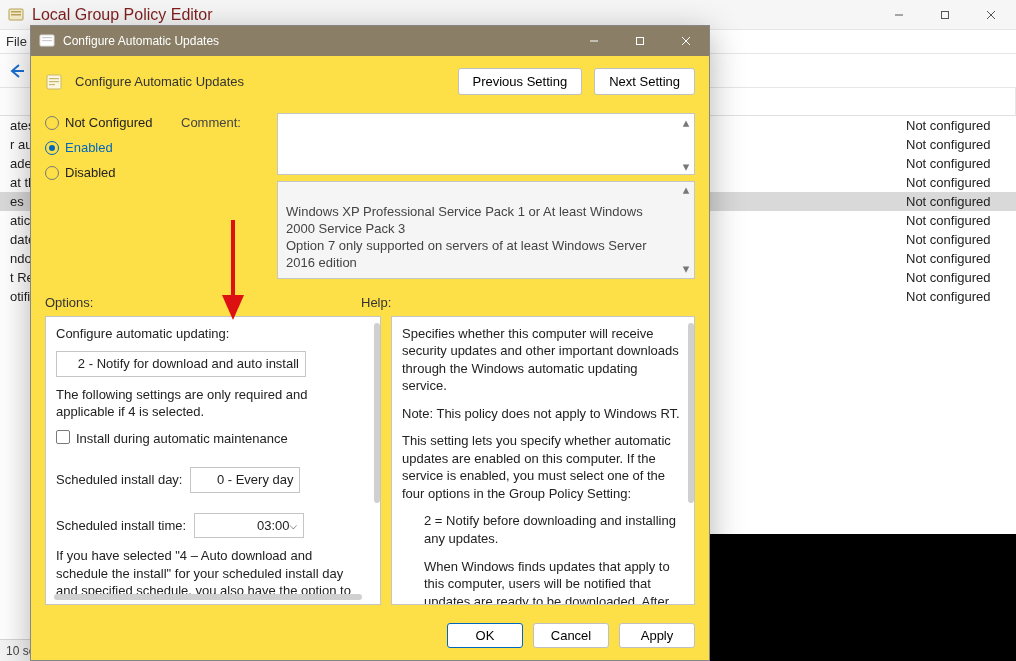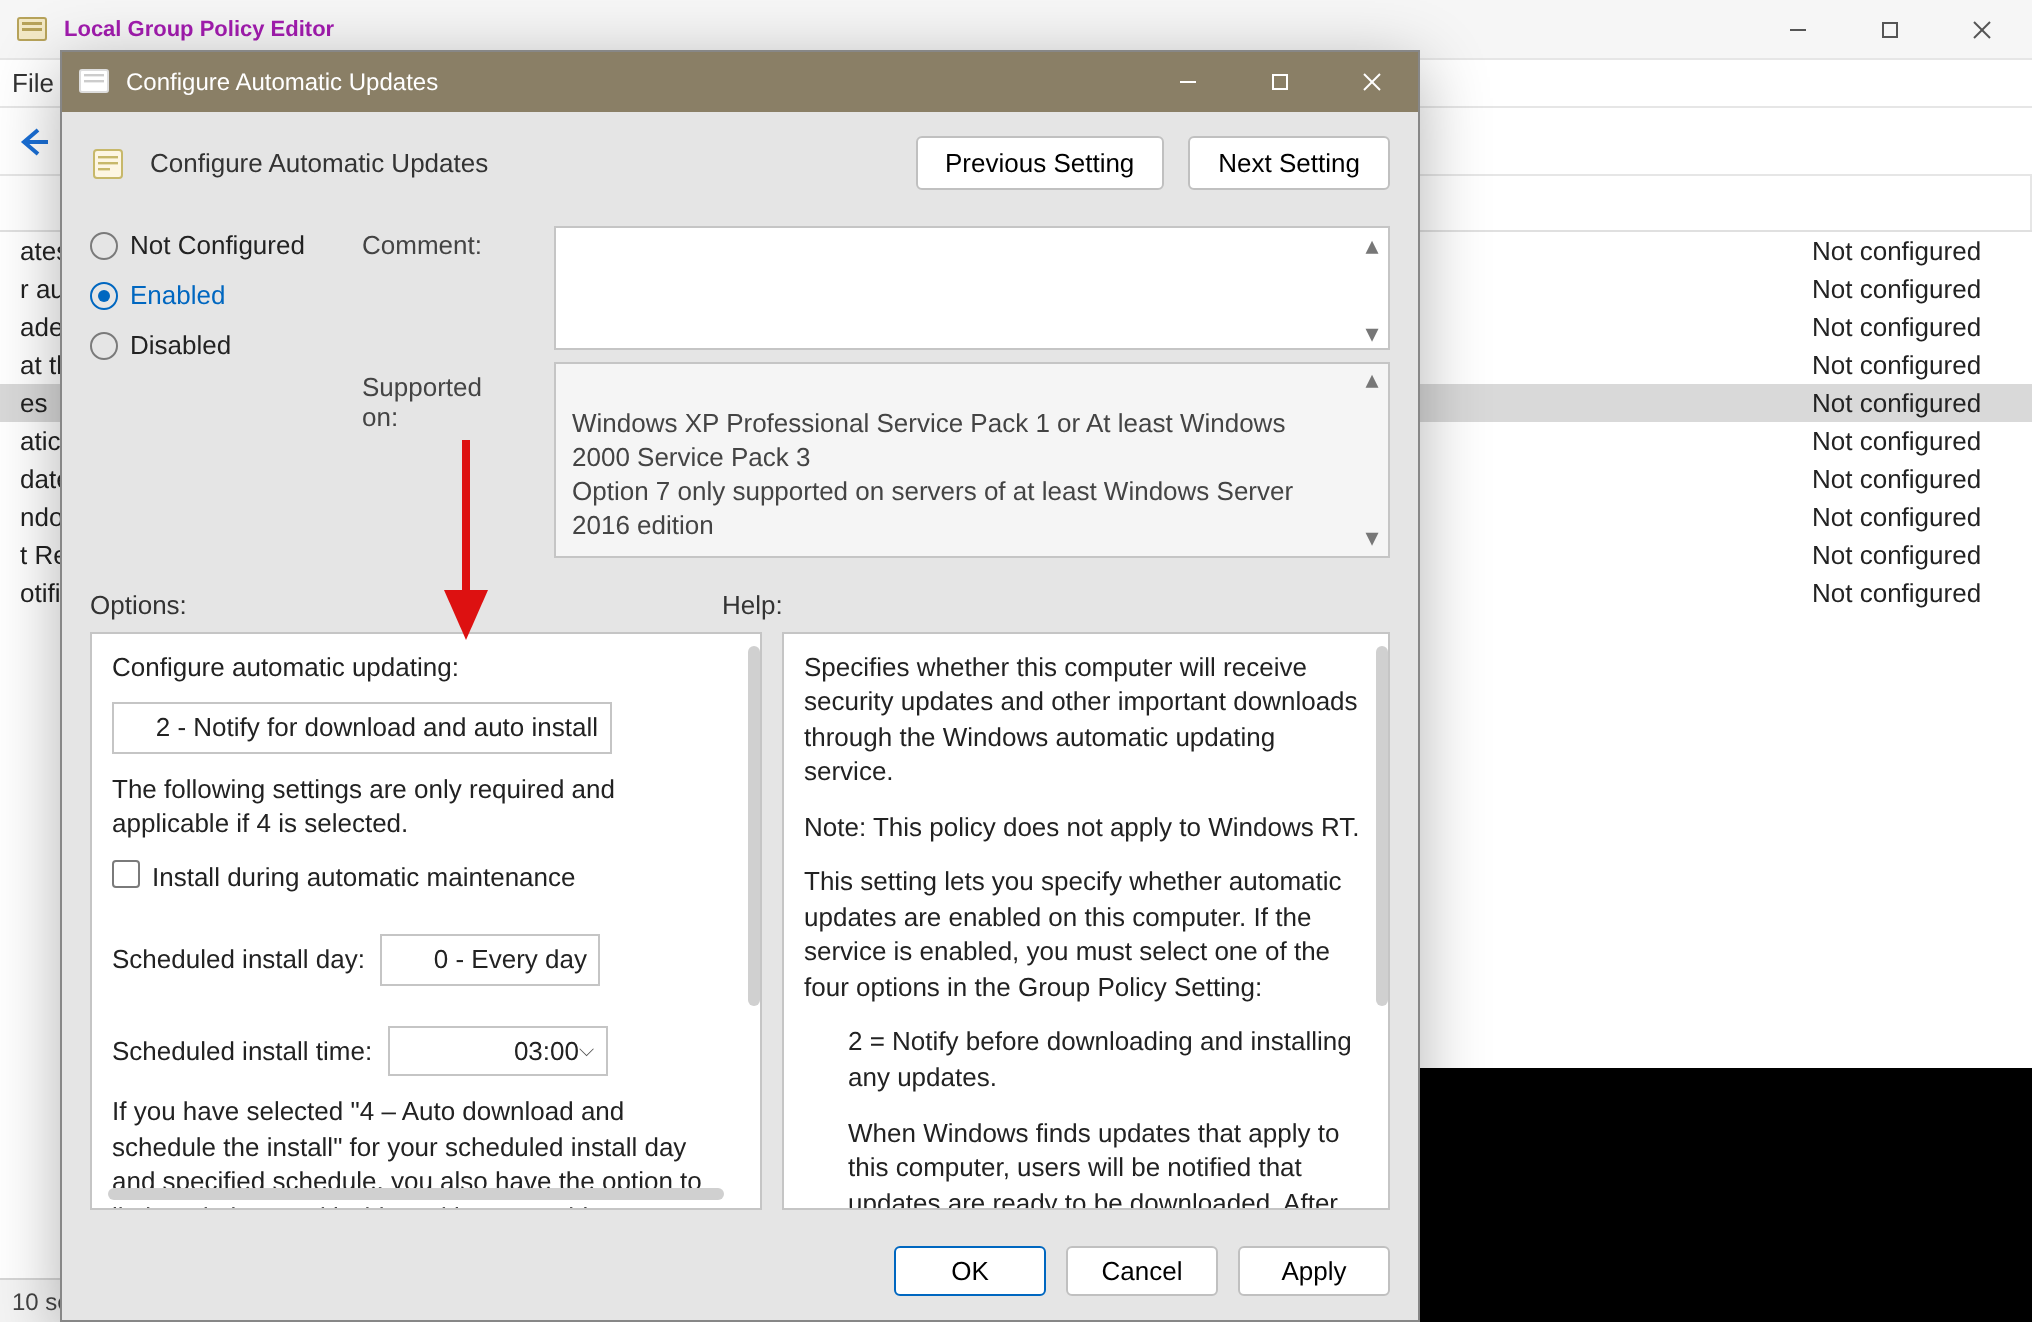--- a/index.html
+++ b/index.html
@@ -28,23 +28,22 @@
     padding: 0 2px 0 8px;
     border-bottom: 1px solid #e6e6e6;
     background: #f6f6f6;
   }
   .main-titlebar .app-icon {
     width: 16px; height: 16px;
     margin-right: 8px;
   }
   .main-titlebar .title {
     flex: 1;
-    font-size: 11px;
-    color: #a21caf;
-    font-weight: bold;
+    font-size: 16px;
+    color: #7f1d1d;
   }
   .main-titlebar .wc-buttons {
     display: flex;
   }
   .wc-btn {
     width: 46px; height: 30px;
     display: flex; align-items: center; justify-content: center;
     color: #555;
   }
   .wc-btn svg { width: 10px; height: 10px; }
@@ -118,21 +117,21 @@
     background: #000;
   }
 
   
   .dialog {
     position: absolute;
     left: 30px;
     top: 25px;
     width: 680px;
     height: 636px;
-    background: #e5e5e5;
+    background: #fde047;
     border: 1px solid #878787;
     box-shadow: 0 8px 32px rgba(0,0,0,.3);
     display: flex;
     flex-direction: column;
   }
   .dlg-titlebar {
     height: 30px;
     background: #8a7f66;
     color: #fff;
     display: flex;
@@ -176,21 +175,21 @@
     width: 14px; height: 14px; border: 1px solid #7a7a7a; border-radius: 50%;
     display: inline-flex; align-items: center; justify-content: center;
   }
   .radio-outer.sel { border-color: #0067c0; }
   .radio-inner { width: 6px; height: 6px; border-radius: 50%; background: #0067c0; }
   .sel-text { color: #0067c0; }
 
   .label-col {
     width: 80px;
     display: flex;
-    flex-direction: column;
+    flex-direction: row;
     gap: 56px;
     padding-top: 2px;
     font-size: 13px;
     color: #444;
   }
   .fields-col {
     flex: 1;
     display: flex;
     flex-direction: column;
     gap: 6px;

